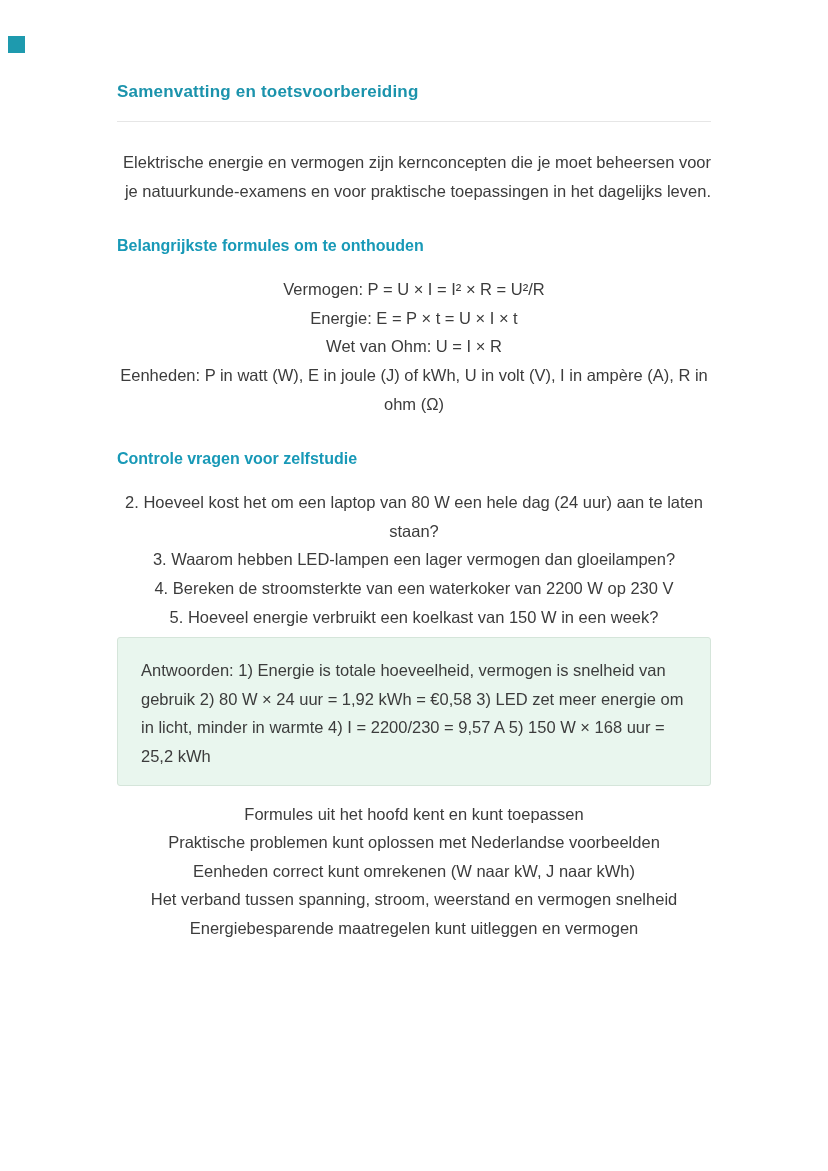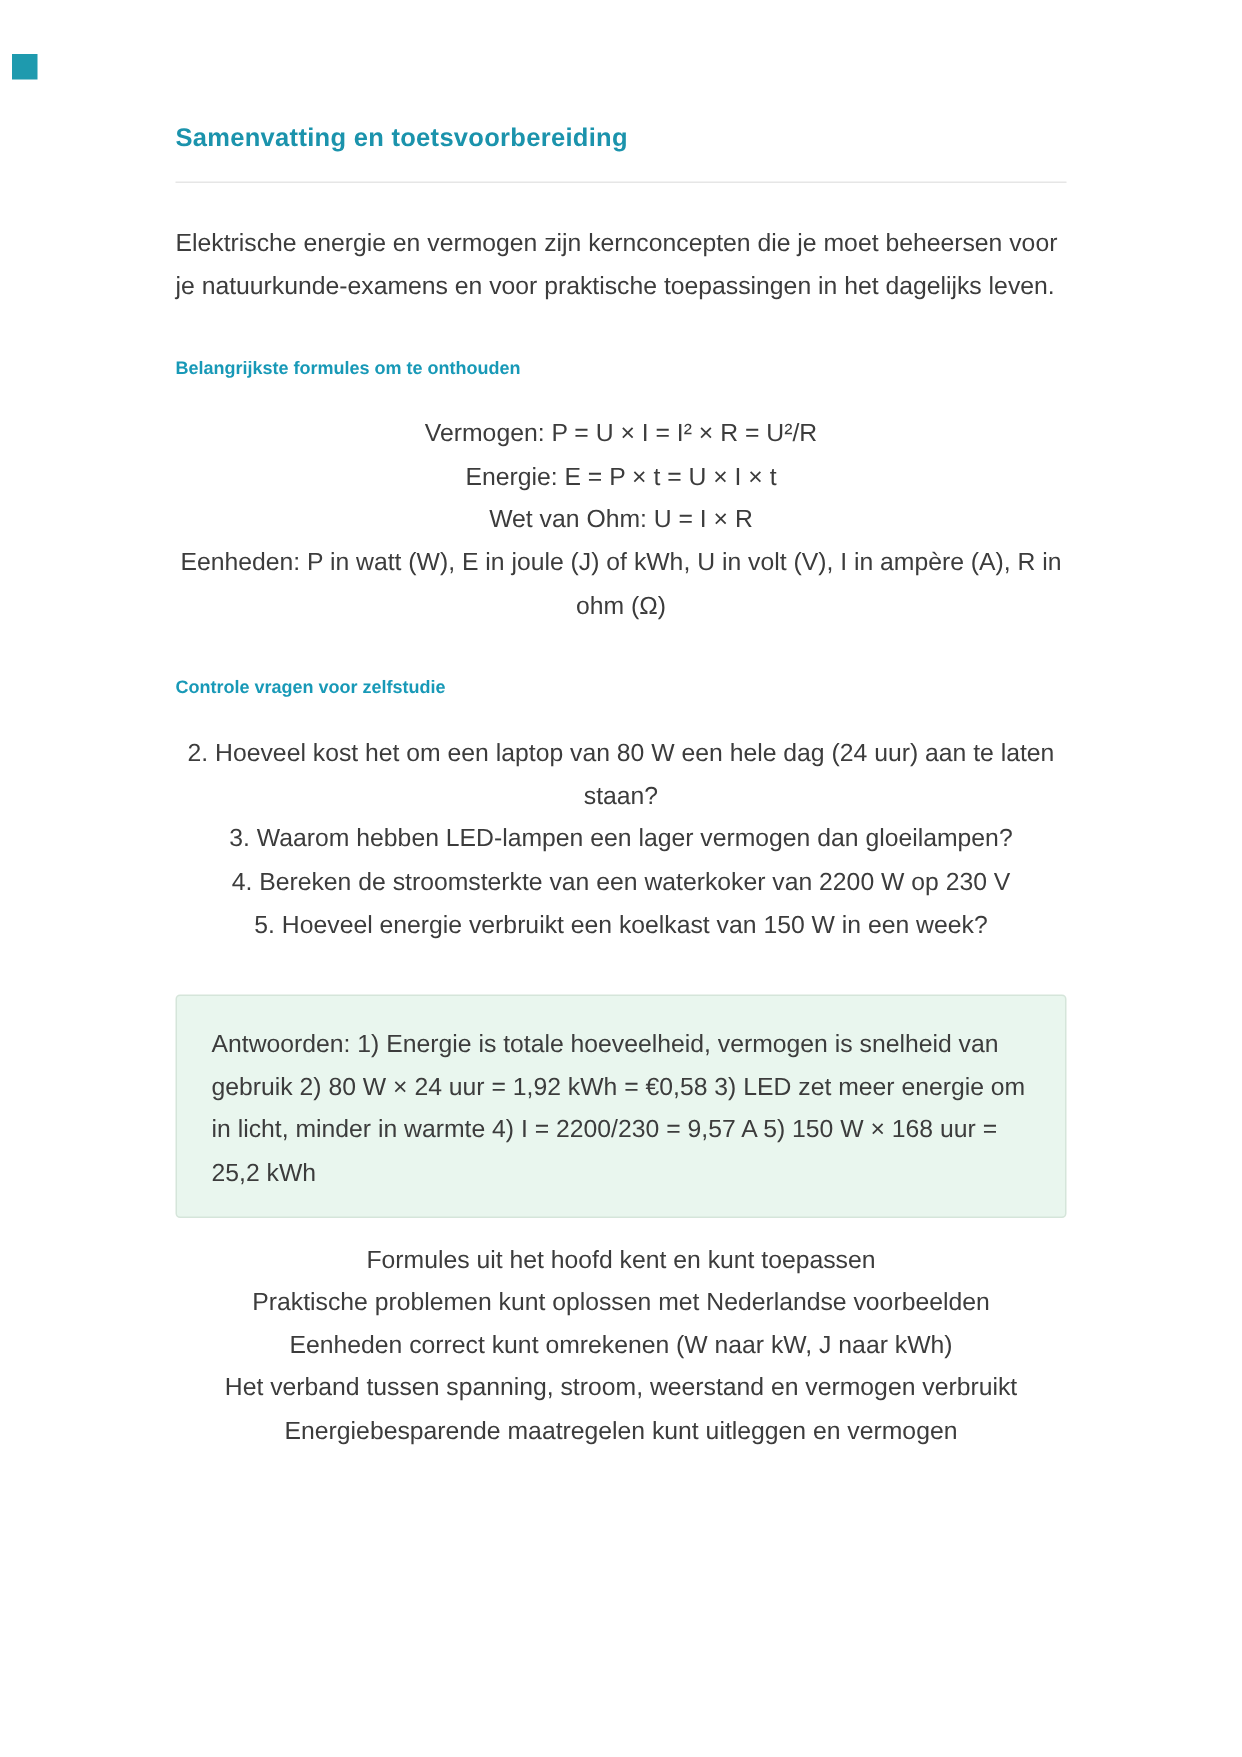--- a/index.html
+++ b/index.html
@@ -38,37 +38,38 @@
     margin: 0;
     letter-spacing: 0.2px;
   }
   hr.title-divider {
     border: none;
     border-top: 1px solid #e6e6e6;
     margin: 14px 0 0 0;
   }
   p.para {
     margin: 26px 0 0 0;
+    text-align: right;
   }
   h3.subhead {
-    font-size: 12px;
+    font-size: 16px;
     line-height: 29px;
     font-weight: bold;
     margin: 26px 0 0 0;
     color: #1899b7;
   }
   .block {
     margin-top: 15px;
   }
   .block .line {
     display: block;
     text-align: center;
   }
   .answer-box {
-    margin-top: 32px;
+    margin-top: 6px;
     background: #e9f6ee;
     border: 1px solid #d5e5da;
     border-radius: 3px;
     padding: 18px 23px 14px 23px;
   }
   .answer-box p {
     margin: 0;
   }
   .exam-intro {
     margin-top: 25px;
@@ -109,17 +110,17 @@
 
   <div class="answer-box">
     <p>Antwoorden: 1) Energie is totale hoeveelheid, vermogen is snelheid van gebruik 2) 80 W × 24 uur = 1,92 kWh = €0,58 3) LED zet meer energie om in licht, minder in warmte 4) I = 2200/230 = 9,57 A 5) 150 W × 168 uur = 25,2 kWh</p>
   </div>
 
 
   <div class="block points">
     <span class="line">Formules uit het hoofd kent en kunt toepassen</span>
     <span class="line">Praktische problemen kunt oplossen met Nederlandse voorbeelden</span>
     <span class="line">Eenheden correct kunt omrekenen (W naar kW, J naar kWh)</span>
-    <span class="line">Het verband tussen spanning, stroom, weerstand en vermogen verbruikt</span>
+    <span class="line">Het verband tussen spanning, stroom, weerstand en vermogen snelheid</span>
     <span class="line">Energiebesparende maatregelen kunt uitleggen en vermogen</span>
   </div>
 
 </main>
 
 </body></html>

